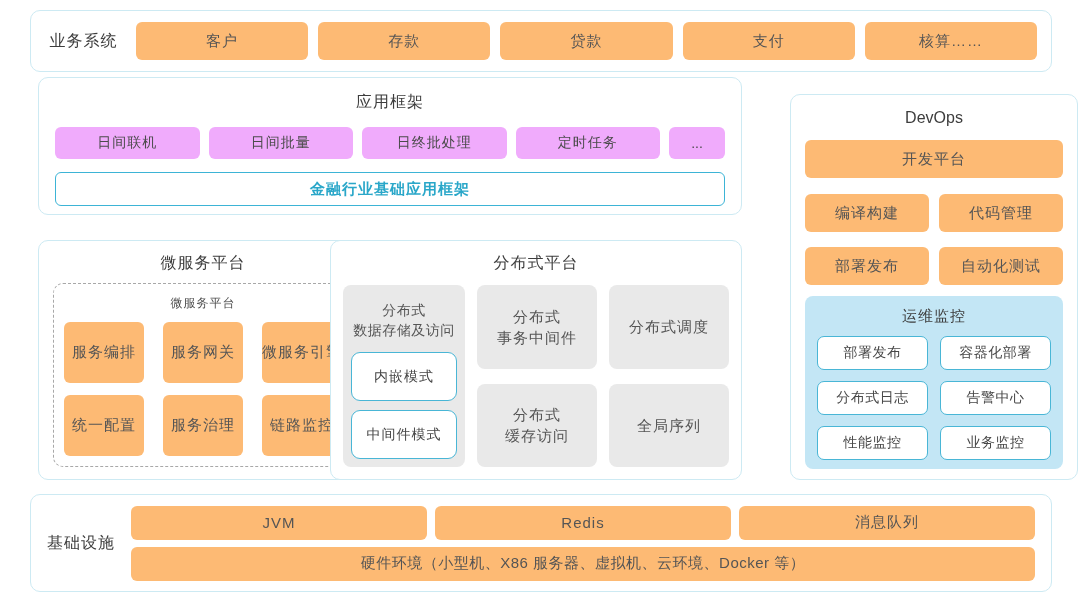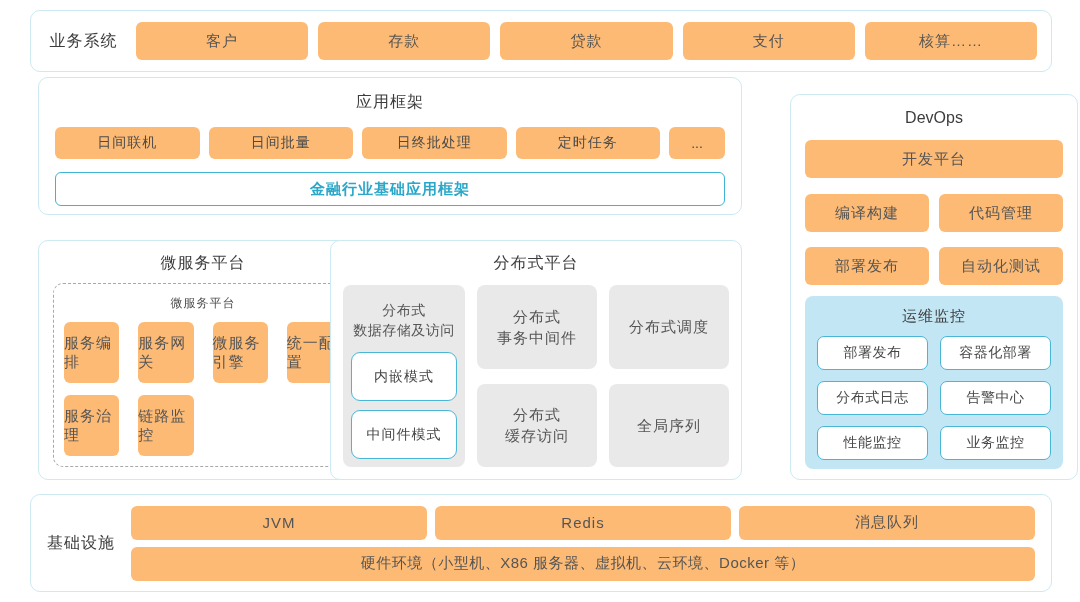--- a/index.html
+++ b/index.html
@@ -33,21 +33,21 @@
   }
 
   
   .biz-row { flex:1; display:flex; gap:10px; }
   .biz-row .g-box { flex:1; height:38px; }
 
   
   .sec-appfw .section-title { margin:4px 0 14px; }
   .appfw-row { display:flex; gap:9px; }
   .blue-box {
-    flex:1; height:32px; background:#fdba74; border-radius:6px;
+    flex:1; height:32px; background:#f0abfc; border-radius:6px;
     display:flex; align-items:center; justify-content:center;
     font-size:14px; color:#4b4b4b; letter-spacing:1px;
   }
   .blue-box.small { flex:0 0 56px; letter-spacing:0; }
   .base-framework {
     margin-top:13px; height:34px;
     background:#ffffff; border:1px solid #3db4d6; border-radius:6px;
     display:flex; align-items:center; justify-content:center;
     font-size:15px; font-weight:600; color:#2aa7c9; letter-spacing:1px;
   }
@@ -66,21 +66,21 @@
     font-size:14px; color:#474747; letter-spacing:0.5px;
   }
 
   
   .sec-micro .section-title { margin:4px 0 9px; }
   .dashed-box {
     flex:1; border:1px dashed #a8a8a8; border-radius:10px;
     padding:6px 10px 10px; display:flex; flex-direction:column;
   }
   .inner-title { text-align:center; font-size:12px; color:#4d4d4d; letter-spacing:1px; margin:5px 0 10px; }
-  .micro-grid { flex:1; display:grid; grid-template-columns:1fr 1fr 1fr 1fr; gap:12px 19px; }
+  .micro-grid { flex:1; display:grid; grid-template-columns:1fr 1fr 1fr; gap:12px 19px; }
   .micro-grid .g-box { font-size:15px; }
 
   
   .sec-dist .section-title { margin:4px 0 11px; }
   .dist-grid {
     flex:1; display:grid;
     grid-template-columns:122px 1fr 1fr; grid-template-rows:1fr 1fr;
     gap:15px 12px;
   }
   .dist-cell { background:#e9e9e9; border-radius:8px; display:flex; align-items:center; justify-content:center;

